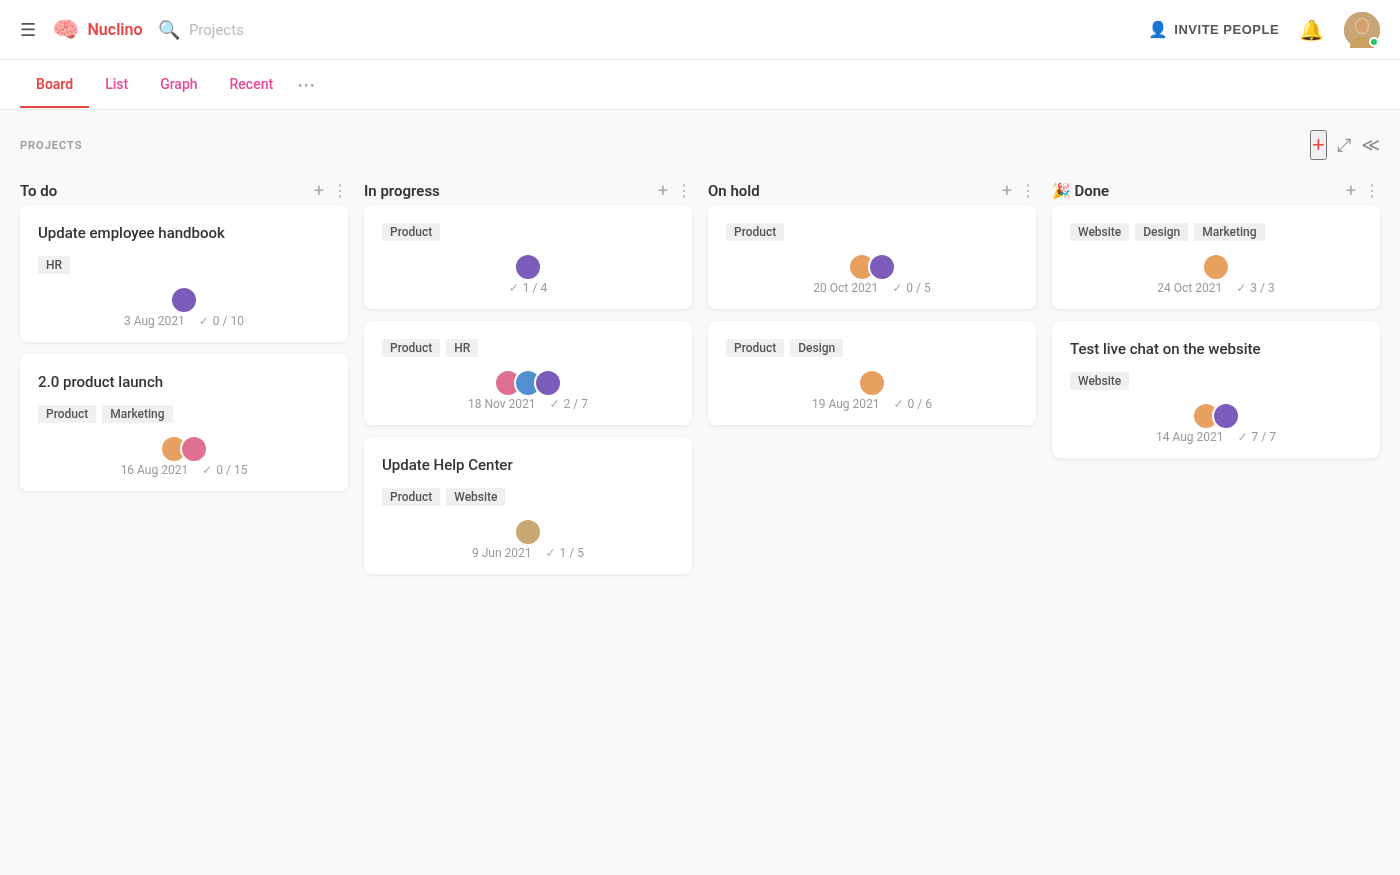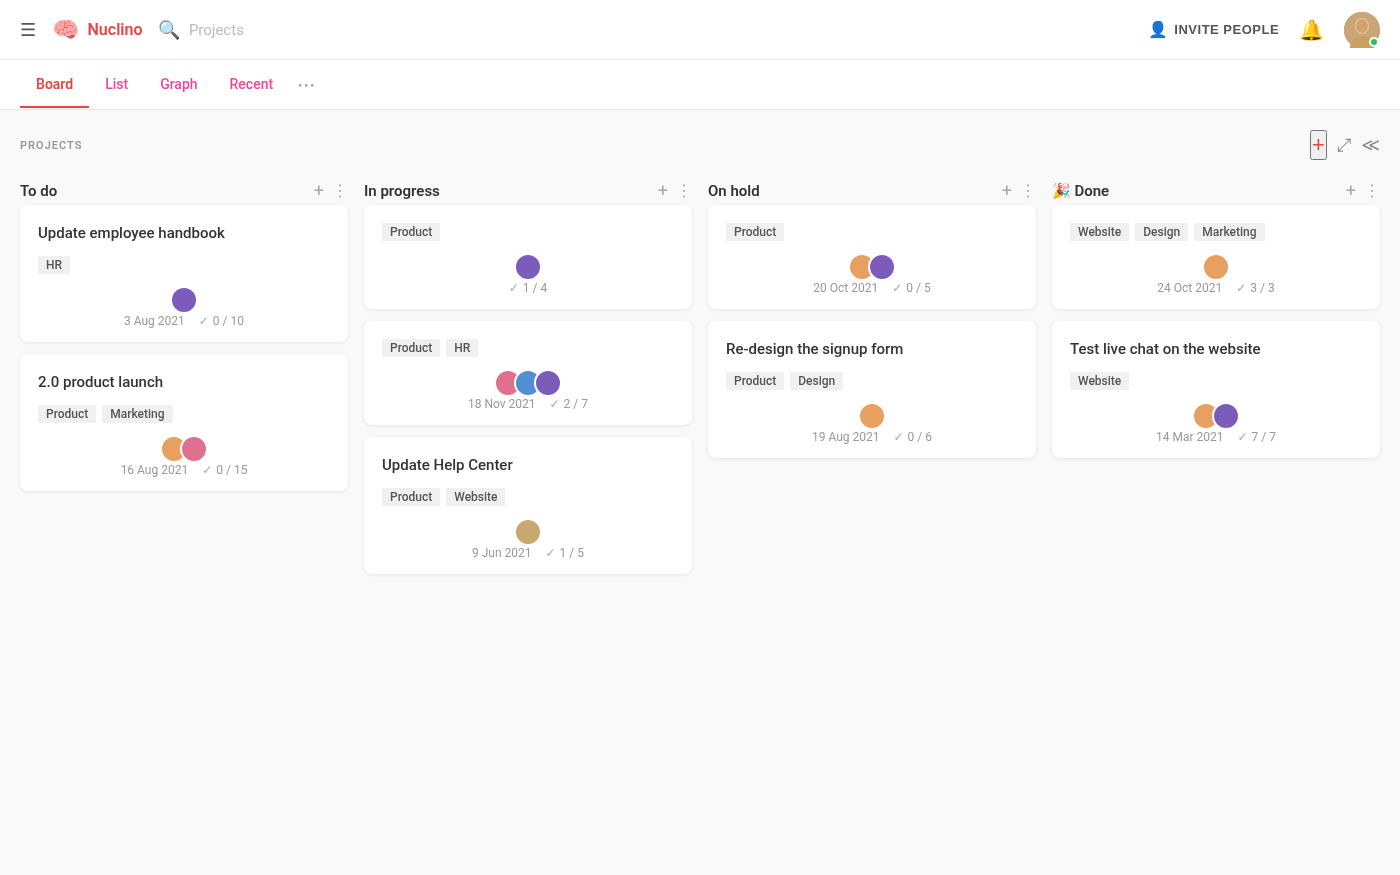--- a/index.html
+++ b/index.html
@@ -288,21 +288,20 @@
               <div class="card-avatar av-orange"></div>
               <div class="card-avatar av-purple"></div>
             </div>
             <div class="card-meta">
               <span class="card-date">20 Oct 2021</span>
               <span class="card-tasks"><span class="check-icon">✓</span> 0 / 5</span>
             </div>
           </div>
         </div>
         <div class="card">
-          <div class="card-title">Re-design the signup form</div>
           <div class="card-tags">
             <span class="tag">Product</span>
             <span class="tag">Design</span>
           </div>
           <div class="card-footer">
             <div class="card-avatars">
               <div class="card-avatar av-orange"></div>
             </div>
             <div class="card-meta">
               <span class="card-date">19 Aug 2021</span>
@@ -339,20 +338,20 @@
           <div class="card-title">Test live chat on the website</div>
           <div class="card-tags">
             <span class="tag">Website</span>
           </div>
           <div class="card-footer">
             <div class="card-avatars">
               <div class="card-avatar av-orange"></div>
               <div class="card-avatar av-purple"></div>
             </div>
             <div class="card-meta">
-              <span class="card-date">14 Mar 2021</span>
+              <span class="card-date">14 Aug 2021</span>
               <span class="card-tasks"><span class="check-icon">✓</span> 7 / 7</span>
             </div>
           </div>
         </div>
       </div>
     </div>
 </div>
 
 </body></html>

